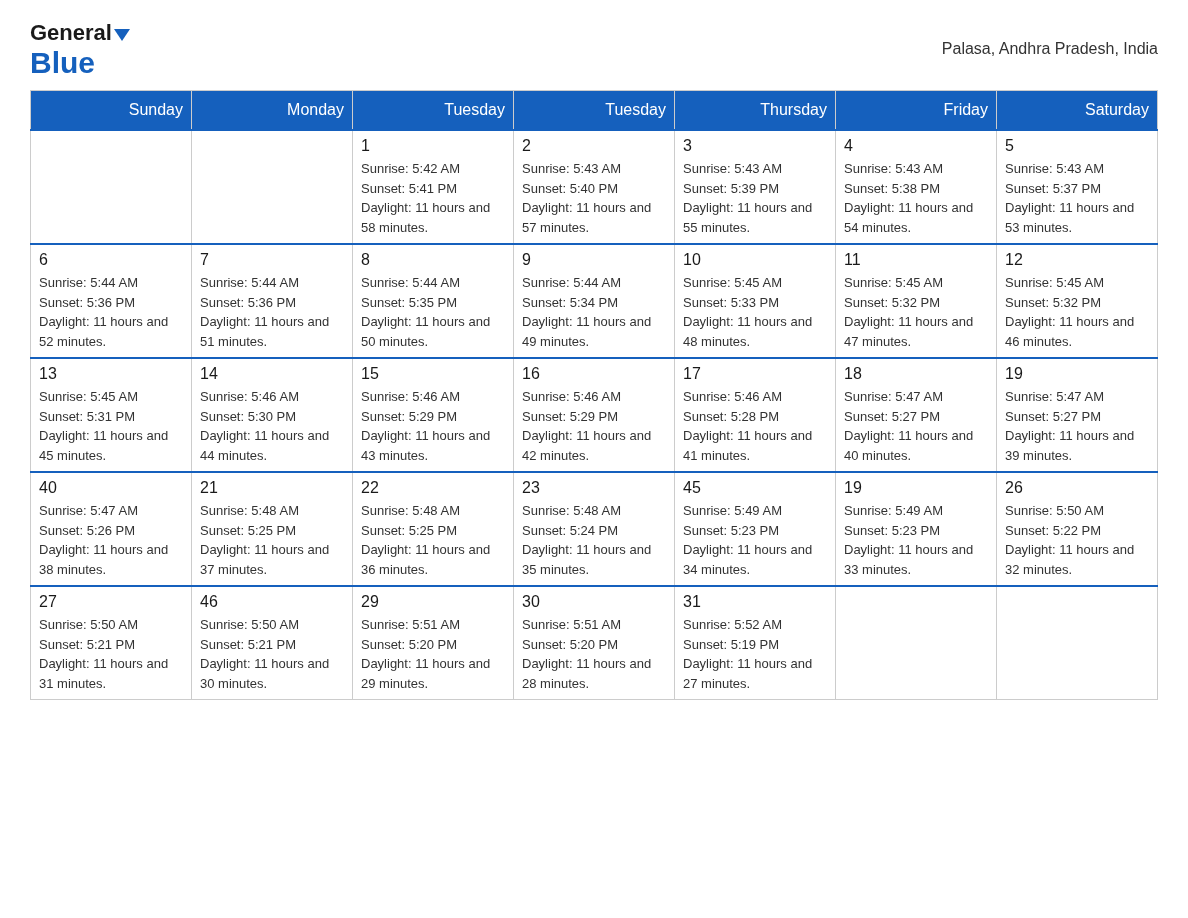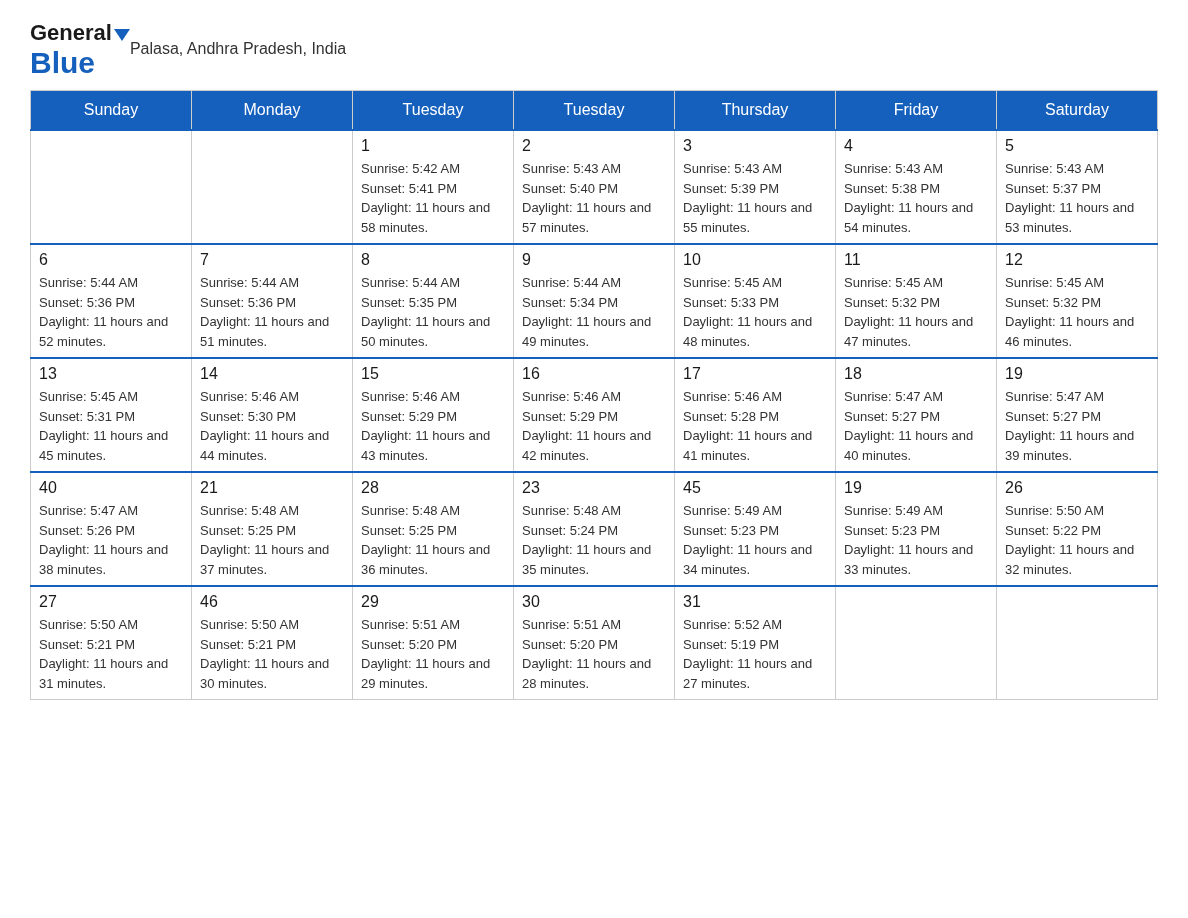--- a/index.html
+++ b/index.html
@@ -5,21 +5,21 @@
     * { box-sizing: border-box; margin: 0; padding: 0; }
     body {
       font-family: Arial, sans-serif;
       background: #fff;
       padding: 20px 30px;
       width: 1188px;
       min-height: 918px;
     }
     .header {
       display: flex;
-      justify-content: flex-start;
+      justify-content: space-between;
       align-items: flex-start;
       margin-bottom: 10px;
     }
     .logo-text-general {
       font-size: 22px;
       font-weight: bold;
       color: #1a1a1a;
     }
     .logo-text-blue {
       font-size: 30px;
@@ -44,21 +44,21 @@
       width: 100%;
       border-collapse: collapse;
       margin-top: 10px;
     }
     .calendar thead tr th {
       background-color: #1560bd;
       color: #fff;
       font-size: 16px;
       font-weight: normal;
       padding: 10px 8px;
-      text-align: center;
+      text-align: right;
       border: 1px solid #ccc;
     }
     .calendar tbody tr td {
       vertical-align: top;
       border: 1px solid #ccc;
       padding: 6px 8px;
       width: 14.28%;
       min-height: 100px;
       font-size: 13px;
       color: #222;
@@ -216,21 +216,21 @@
       <tr>
         <td>
           <span class="day-number">40</span>
           <div class="day-info">Sunrise: 5:47 AM<br>Sunset: 5:26 PM<br>Daylight: 11 hours and 38 minutes.</div>
         </td>
         <td>
           <span class="day-number">21</span>
           <div class="day-info">Sunrise: 5:48 AM<br>Sunset: 5:25 PM<br>Daylight: 11 hours and 37 minutes.</div>
         </td>
         <td>
-          <span class="day-number">28</span>
+          <span class="day-number">22</span>
           <div class="day-info">Sunrise: 5:48 AM<br>Sunset: 5:25 PM<br>Daylight: 11 hours and 36 minutes.</div>
         </td>
         <td>
           <span class="day-number">23</span>
           <div class="day-info">Sunrise: 5:48 AM<br>Sunset: 5:24 PM<br>Daylight: 11 hours and 35 minutes.</div>
         </td>
         <td>
           <span class="day-number">45</span>
           <div class="day-info">Sunrise: 5:49 AM<br>Sunset: 5:23 PM<br>Daylight: 11 hours and 34 minutes.</div>
         </td>

